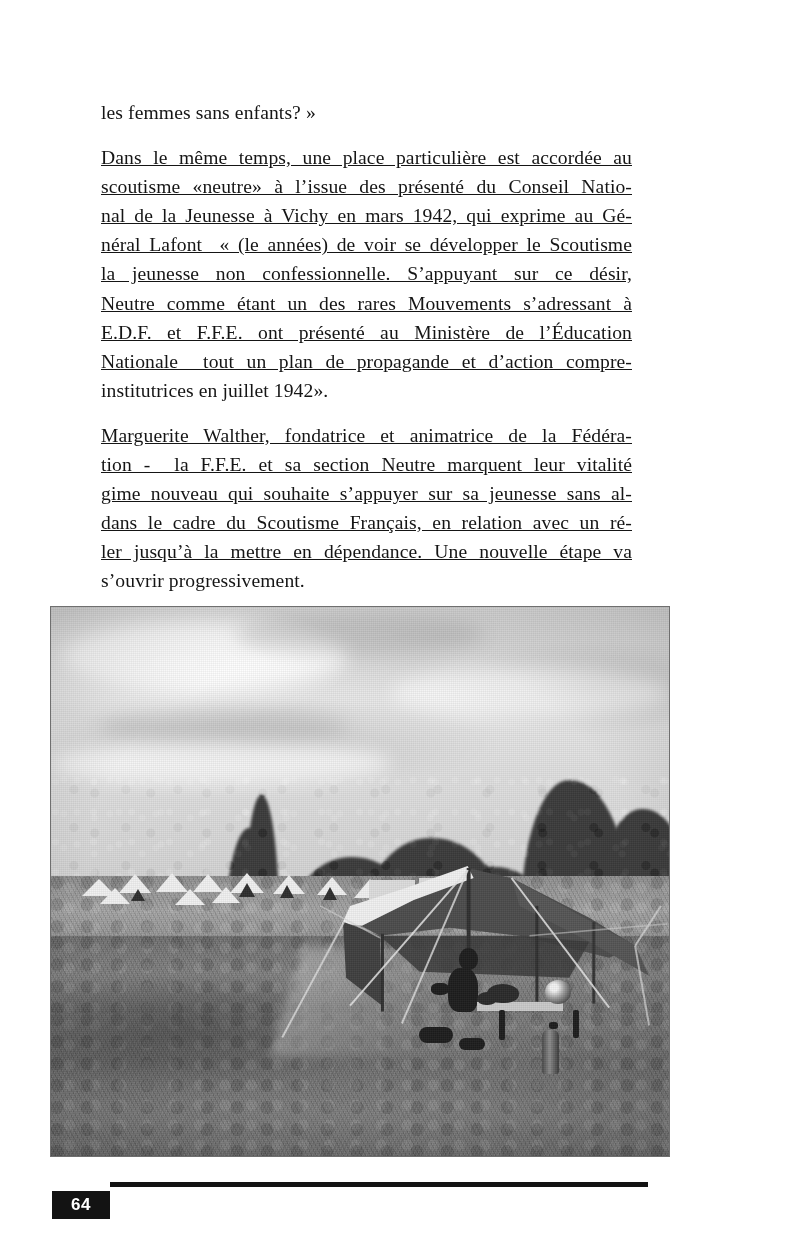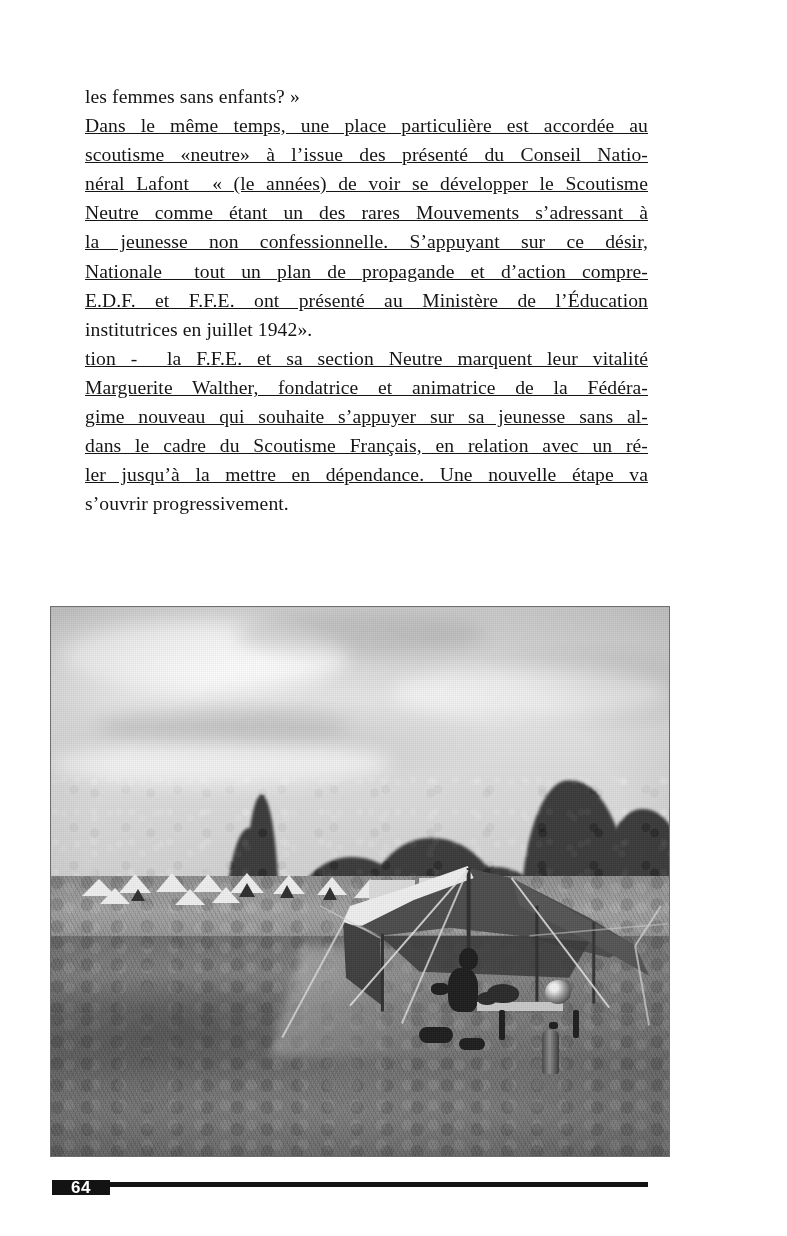--- a/index.html
+++ b/index.html
@@ -23,21 +23,21 @@
     left: 0; top: 0;
     width: 787px; height: 1236px;
   }
   .textblock {
     position: absolute;
     left: 85px;
     top: 82px;
     width: 563px;
   }
   .para {
-    margin: 0;
+    margin: 16px;
     font-size: 19.6px;
     line-height: 29.1px;
     color: #151515;
     letter-spacing: 0.1px;
   }
   .para .line {
     display: block;
     white-space: pre;
   }
   
@@ -248,22 +248,22 @@
   
   .footer {
     position: absolute;
     left: 52px;
     top: 1176px;
     width: 596px;
     height: 28px;
   }
   .page-number-box {
     position: absolute;
-    left: 0; top: 4px;
-    width: 58px; height: 15px;
+    left: 0; top: 15px;
+    width: 58px; height: 28px;
     background: #131313;
     display: flex;
     align-items: center;
     justify-content: center;
   }
   .page-number {
     font-family: "Liberation Sans", "DejaVu Sans", sans-serif;
     font-weight: bold;
     font-size: 17px;
     color: #ffffff;
@@ -285,31 +285,32 @@
 
   <div class="textblock">
 
     <p class="para">
       <span class="line last">les femmes sans enfants? »</span>
     </p>
 
     <p class="para">
       <span class="line just">Dans le même temps, une place particulière est accordée au</span>
       <span class="line just">scoutisme «neutre» à l’issue des présenté du Conseil Natio-</span>
+      <span class="line just">nal de la Jeunesse à Vichy en mars 1942, qui exprime au Gé-</span>
       <span class="line just">néral Lafont  « (le années) de voir se développer le Scoutisme</span>
+      <span class="line just">la jeunesse non confessionnelle. S’appuyant sur ce désir,</span>
       <span class="line just">Neutre comme étant un des rares Mouvements s’adressant à</span>
-      <span class="line just">la jeunesse non confessionnelle. S’appuyant sur ce désir,</span>
+      <span class="line just">E.D.F. et F.F.E. ont présenté au Ministère de l’Éducation</span>
       <span class="line just">Nationale  tout un plan de propagande et d’action compre-</span>
-      <span class="line just">E.D.F. et F.F.E. ont présenté au Ministère de l’Éducation</span>
       <span class="line last">institutrices en juillet 1942».</span>
     </p>
 
     <p class="para">
+      <span class="line just">Marguerite Walther, fondatrice et animatrice de la Fédéra-</span>
       <span class="line just">tion -  la F.F.E. et sa section Neutre marquent leur vitalité</span>
-      <span class="line just">Marguerite Walther, fondatrice et animatrice de la Fédéra-</span>
       <span class="line just">gime nouveau qui souhaite s’appuyer sur sa jeunesse sans al-</span>
       <span class="line just">dans le cadre du Scoutisme Français, en relation avec un ré-</span>
       <span class="line just">ler jusqu’à la mettre en dépendance. Une nouvelle étape va</span>
       <span class="line last">s’ouvrir progressivement.</span>
     </p>
 
   </div>
 
   <figure class="photo-frame" style="margin:0;">
     <div class="photo">

